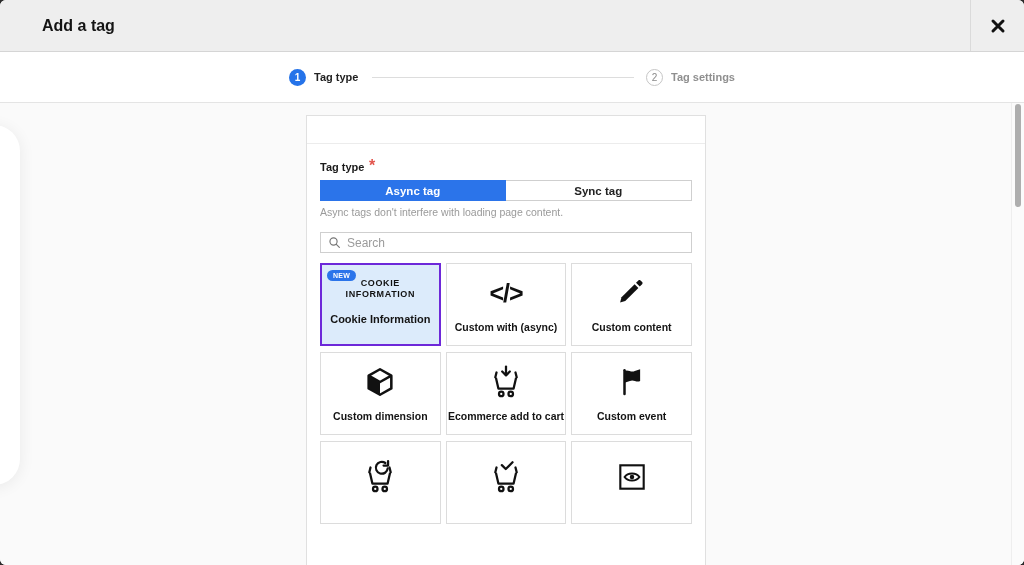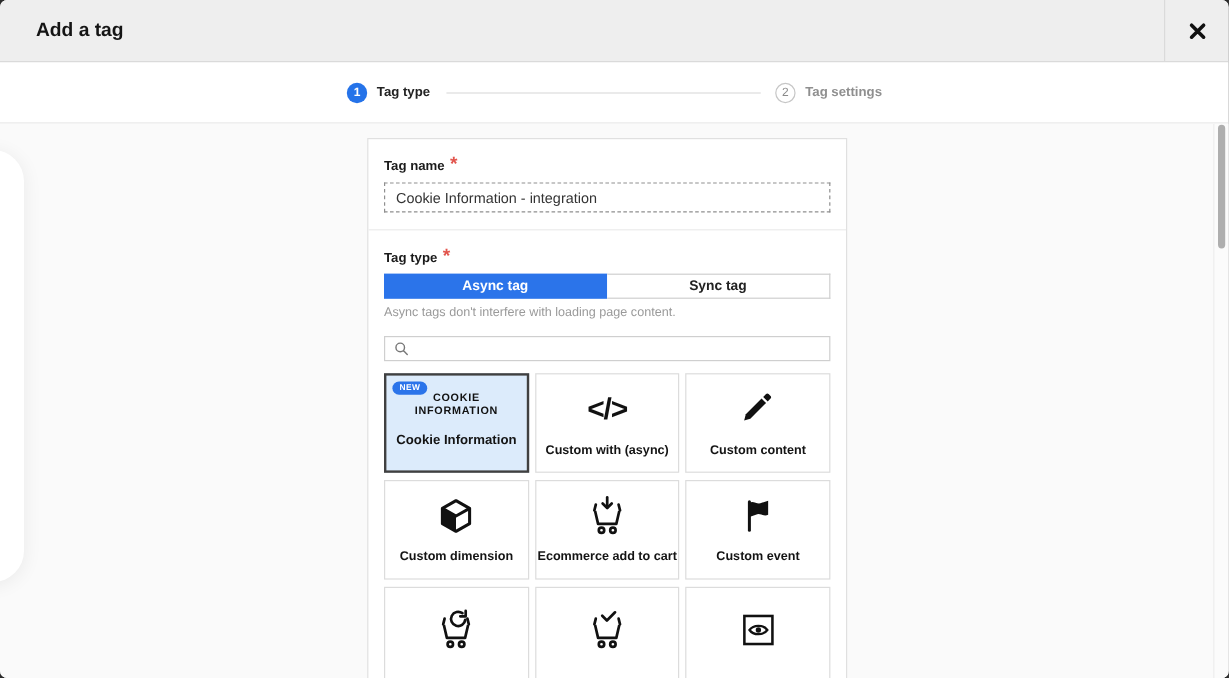--- a/index.html
+++ b/index.html
@@ -4,21 +4,21 @@
 <style>
   * { margin:0; padding:0; box-sizing:border-box; }
   html,body { width:1024px; height:565px; overflow:hidden; background:#2b2b2b;
               font-family:"Liberation Sans", sans-serif; }
   .modal { position:relative; width:1024px; height:565px; border-radius:6px;
            overflow:hidden; background:#fafafa; display:flex; flex-direction:column; }
 
   
   .modal-header { height:52px; flex:0 0 52px; background:#eeeeee;
                   border-bottom:1px solid #d5d5d5; display:flex; align-items:stretch; }
-  .modal-title { align-self:center; padding-left:30px; font-size:16px; font-weight:bold; color:#141414; }
+  .modal-title { align-self:center; padding-left:30px; font-size:16px; font-weight:bold; color:#141414;margin-left:12px; }
   .header-spacer { flex:1; }
   .close-area { width:54px; border-left:1px solid #dadada; display:flex;
                 align-items:center; justify-content:center; cursor:pointer; }
 
   
   .stepper-bar { height:51px; flex:0 0 51px; background:#ffffff; border-bottom:1px solid #e4e4e4;
                  display:flex; align-items:center; }
   .stepper { display:flex; align-items:center; margin-left:289px; width:446px; }
   .step-circle { width:17px; height:17px; border-radius:50%; display:flex; align-items:center;
                  justify-content:center; font-size:10px; flex:0 0 17px; }
@@ -56,21 +56,21 @@
                      margin-left:6px; font-family:"Liberation Sans", sans-serif; background:transparent; }
   .searchbox input::placeholder { color:#9b9b9b; }
 
   .tile-grid { margin-top:10px; display:grid; grid-template-columns:repeat(3,1fr);
                gap:6px 5px; }
   .tile { height:83px; background:#fff; border:1px solid #dcdcdc; display:flex;
           flex-direction:column; align-items:center; cursor:pointer; position:relative; }
   .tile .icon-area { flex:1; display:flex; align-items:center; justify-content:center; width:100%; }
   .tile .tile-label { font-size:10.5px; font-weight:bold; color:#141414; padding-bottom:11px;
                       text-align:center; line-height:1.1; }
-  .tile.selected { background:#dcebfb; border:2px solid #404040; }
+  .tile.selected { background:#dcebfb; border:2px solid #6d28d9; }
   .badge { position:absolute; top:5px; left:5px; background:#2b74ea; color:#fff;
            font-size:7px; font-weight:bold; padding:2px 6px; border-radius:8px; letter-spacing:.3px; }
   .ci-logo { margin-top:13px; text-align:center; font-size:9px; font-weight:bold;
              letter-spacing:.6px; color:#111; line-height:11px; }
   .tile.selected .tile-label { padding-bottom:0; margin-top:13px; font-size:11px;text-align:center; }
   .code-glyph { font-size:25px; font-weight:bold; color:#111; letter-spacing:-1px; }
 
   
   .scroll-gutter { position:absolute; right:0; top:0; bottom:0; width:13px;
                    background:#fbfbfb; border-left:1px solid #eeeeee; }
@@ -113,45 +113,41 @@
       <div class="step-circle inactive">2</div>
       <div class="step-label inactive">Tag settings</div>
     </div>
   </div>
 
   <div class="main">
     <div class="left-blob"></div>
 
     <div class="panel">
 
-      <div>
-        <span class="field-label">Tag name</span>
-        <span class="req">*</span>
-        <input class="tagname-input" type="text" value="Cookie Information - integration" style="">
-      </div>
 
       <hr class="panel-divider">
 
       <div>
         <span class="field-label">Tag type</span>
         <span class="req">*</span>
         <div class="segmented">
           <div class="seg on">Async tag</div>
           <div class="seg off">Sync tag</div>
         </div>
         <div class="helper">Async tags don't interfere with loading page content.</div>
       </div>
 
       <div class="searchbox">
         <span>
           <svg width="13" height="13" viewBox="0 0 20 20">
             <circle cx="8.5" cy="8.5" r="5.5" fill="none" stroke="#777" stroke-width="1.8"></circle>
             <path d="M12.8 12.8 L17.5 17.5" stroke="#777" stroke-width="1.8" stroke-linecap="round"></path>
           </svg>
         </span>
+        <input type="text" placeholder="Search" style="">
       </div>
 
       <div class="tile-grid">
 
         <div class="tile selected">
           <span class="badge">NEW</span>
           <div class="ci-logo">
             <div>COOKIE</div>
             <div>INFORMATION</div>
           </div>

